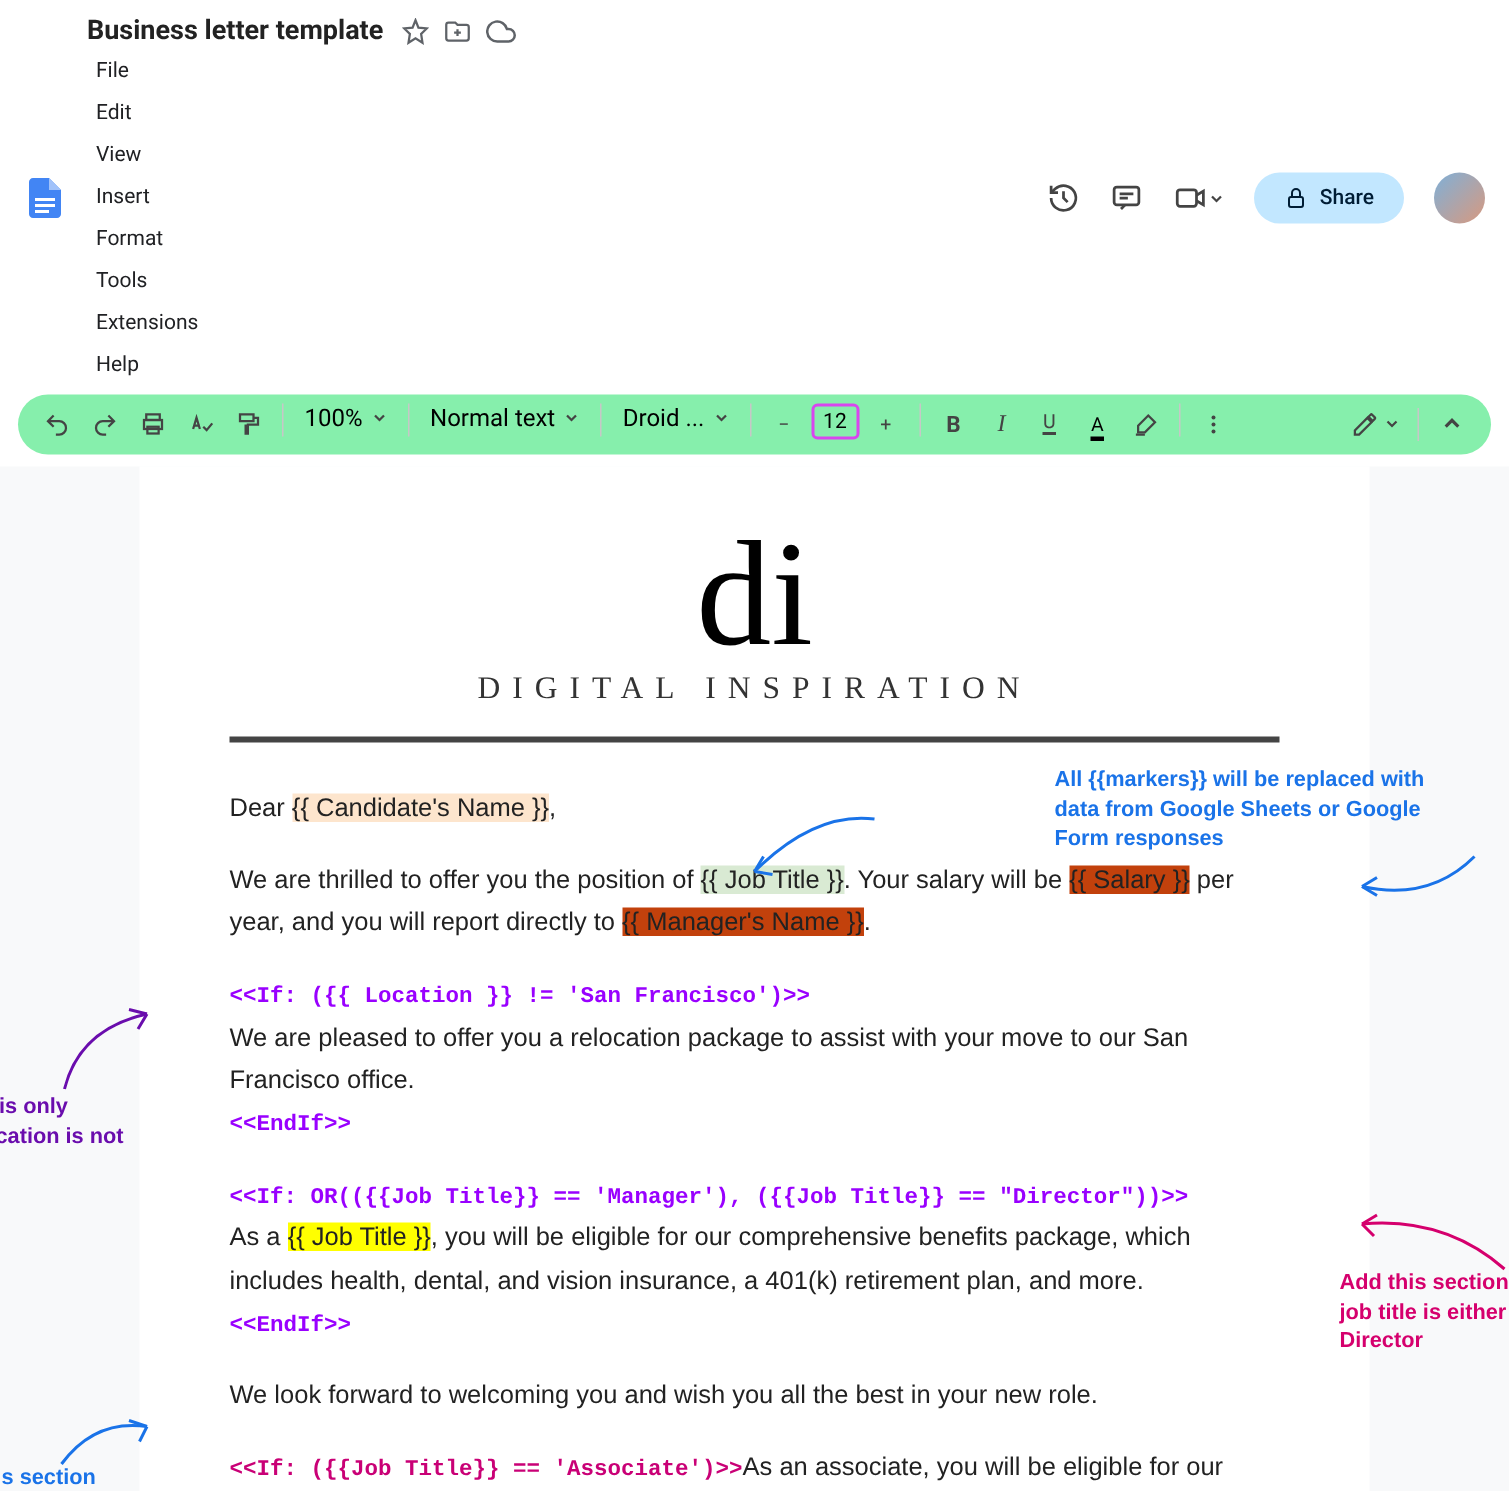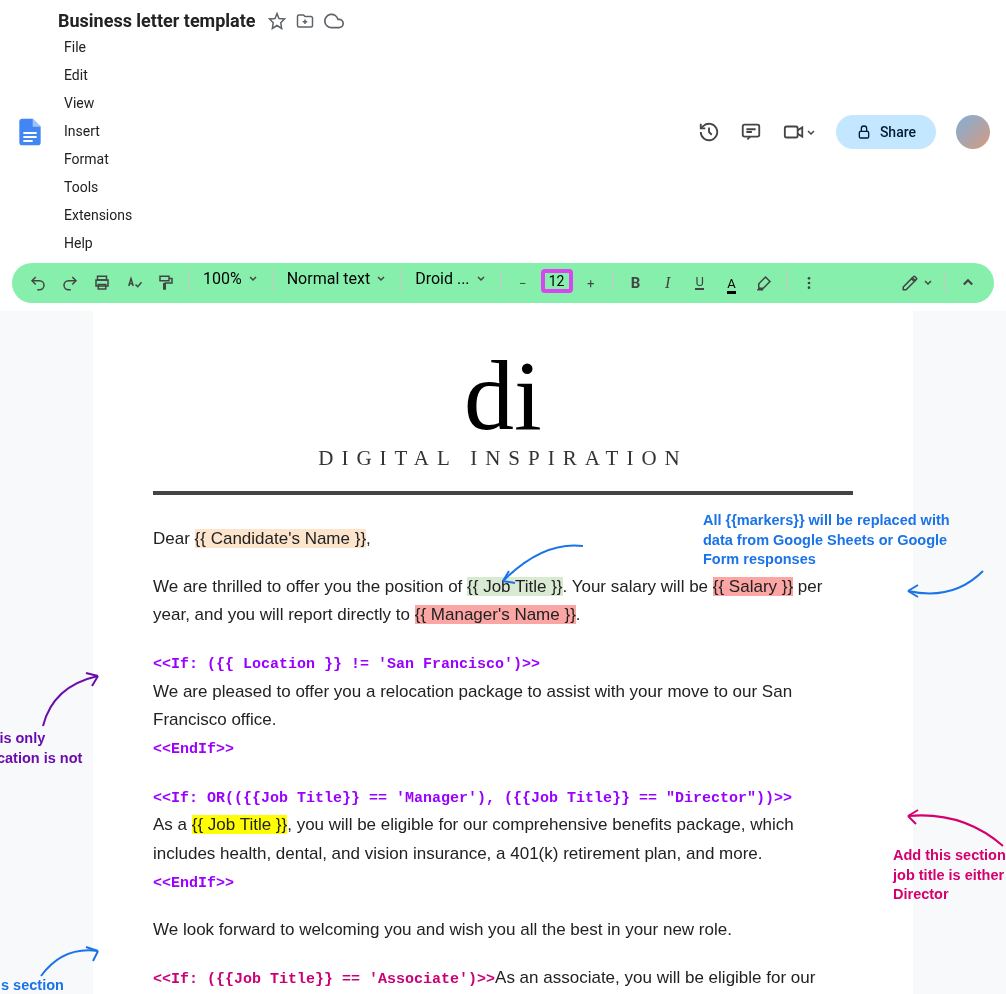--- a/index.html
+++ b/index.html
@@ -72,21 +72,21 @@
   .tb-btn {
     min-width: 28px; height: 28px;
     display: flex; align-items: center; justify-content: center;
     color: #444; cursor: pointer; border-radius: 4px;
     font-size: 13px;
     padding: 0 4px;
   }
   .tb-sep { width:1px; height:22px; background:#c7c7c7; margin: 0 4px; }
   .tb-drop { display:flex; align-items:center; gap:6px; padding: 0 6px; cursor:pointer;}
   .fontsize-box {
-    border: 4px solid #d946ef;
+    border: 2px solid #d946ef;
     border-radius: 4px;
     width: 32px; height: 24px;
     display:flex; align-items:center; justify-content:center;
     font-size: 14px;
   }
   .toolbar-right { margin-left: auto; display:flex; align-items:center; gap:4px; }
 
   
   .canvas {
     background: #f8f9fa;
@@ -124,21 +124,21 @@
   .hr { height:4px; background:#444; margin: 20px 0 30px; }
 
   .body-text {
     font-size: 17px;
     color: #222;
     line-height: 1.65;
   }
   .para { margin-bottom: 20px; }
   .marker-orange { background:#fde5cd; }
   .marker-green { background:#d9ead3; }
-  .marker-yellow { background:#fca5a5; }
+  .marker-yellow { background:#c2410c; }
   .marker-bright-yellow { background:#ffff00; }
   .code-purple { color:#9900ff; font-family: "Courier New", monospace; font-weight: bold; font-size:15px;}
   .code-pink { color:#c90076; font-family: "Courier New", monospace; font-weight:bold; font-size:15px; }
   .signature {
     font-family: "Brush Script MT", cursive;
     font-size: 28px;
     color: #e6007e;
     margin-top: 10px;
   }
 

